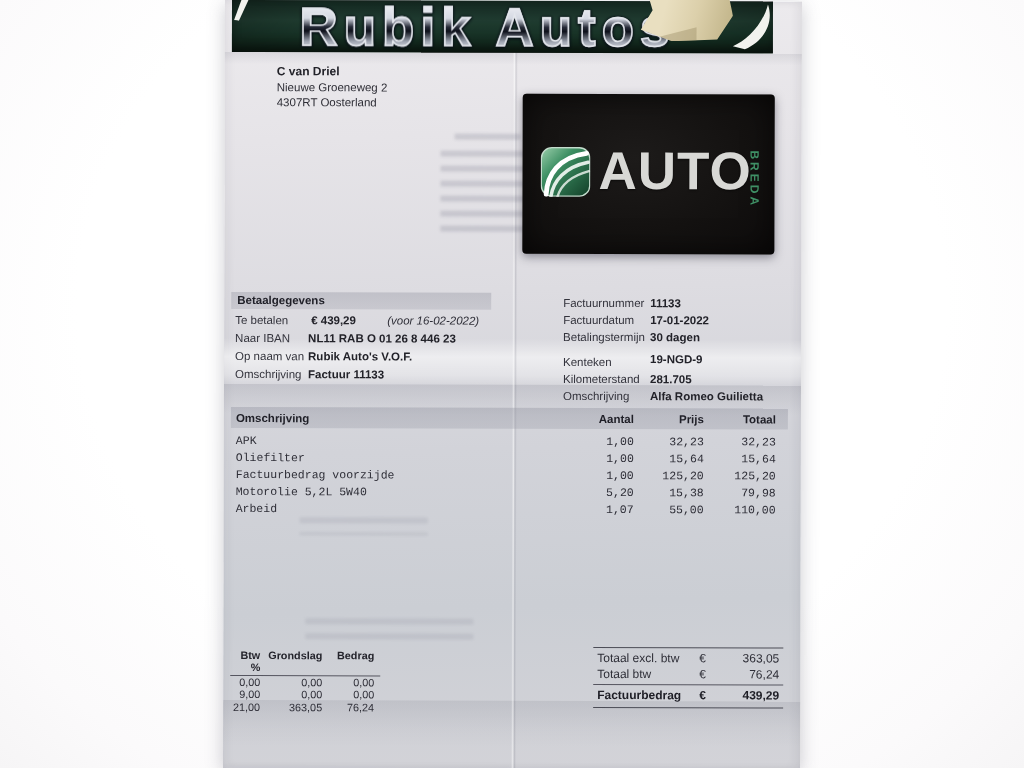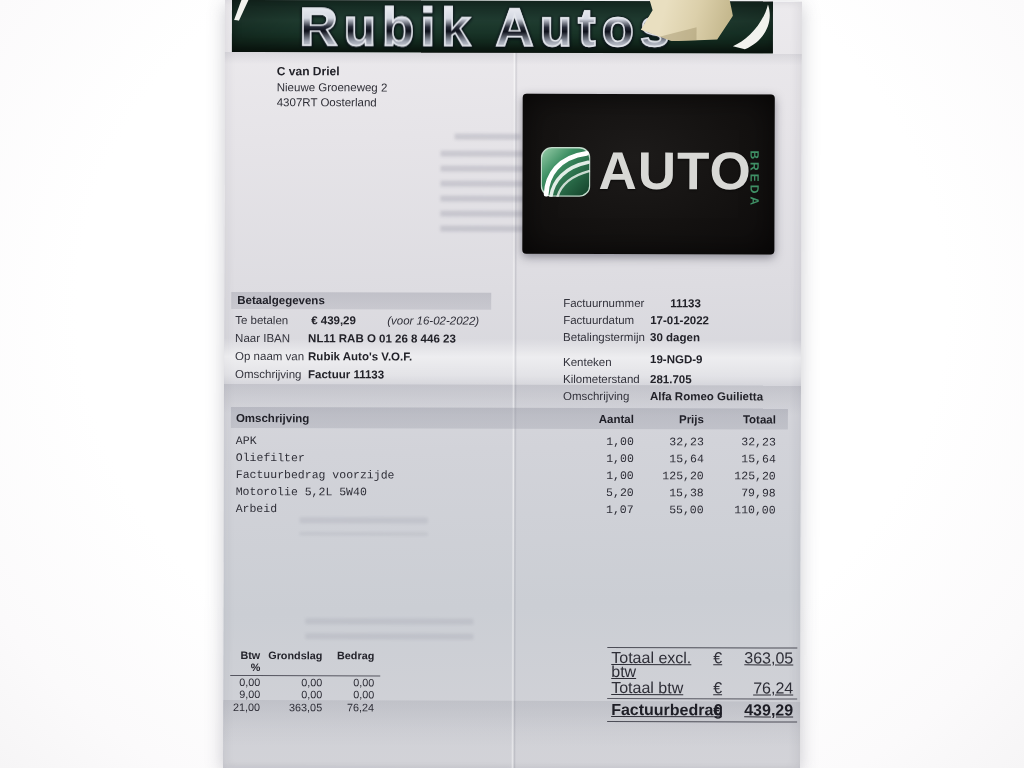--- a/index.html
+++ b/index.html
@@ -88,22 +88,22 @@
 
   
   .btw{position:absolute;left:7px;top:649px;width:150px;z-index:3;font-size:10.8px;color:#2e2e37;}
   .btw-h{display:grid;grid-template-columns:30px 62px 52px;font-weight:700;color:#24242c;
     border-bottom:1px solid #565660;padding-bottom:2px;}
   .btw-h span,.btw-r span{text-align:right;}
   .btw-r{display:grid;grid-template-columns:30px 62px 52px;line-height:12.3px;}
   .btw-r:first-of-type{margin-top:2px;}
 
   
-  .totals{position:absolute;left:384px;top:646px;width:190px;z-index:3;font-size:16px;color:#2e2e37;
-    border-top:1.5px solid #4c4d57;border-bottom:1.5px solid #4c4d57;text-decoration:underline;}
+  .totals{position:absolute;left:370px;top:646px;width:190px;z-index:3;font-size:12px;color:#2e2e37;
+    border-top:1.5px solid #4c4d57;border-bottom:1.5px solid #4c4d57;}
   .tot-row{display:grid;grid-template-columns:102px 30px 1fr;padding:1px 4px;line-height:14px;}
   .tot-row .tv{text-align:right;}
   .tot-divider{border-top:1px solid #565660;margin-top:2px;}
   .tot-bold{font-weight:700;color:#1e1e26;padding:3px 4px 4px 4px;line-height:15px;}
 </style>
 </head>
 <body>
 
 <div class="paper">
 
@@ -167,21 +167,21 @@
     <span class="lbl">Op naam van</span>
     <span class="val" style="left:73px;">Rubik Auto's V.O.F.</span>
   </div>
   <div class="row" style="top:368px;left:11px;width:470px;">
     <span class="lbl">Omschrijving</span>
     <span class="val" style="left:73px;">Factuur 11133</span>
   </div>
 
   <div class="row" style="top:296px;left:339px;width:230px;">
     <span class="lbl">Factuurnummer</span>
-    <span class="val" style="left:87px;margin-left:20px;">11133</span>
+    <span class="val" style="left:87px;">11133</span>
   </div>
   <div class="row" style="top:313px;left:339px;width:230px;">
     <span class="lbl">Factuurdatum</span>
     <span class="val" style="left:87px;">17-01-2022</span>
   </div>
   <div class="row" style="top:330px;left:339px;width:230px;">
     <span class="lbl">Betalingstermijn</span>
     <span class="val" style="left:87px;">30 dagen</span>
   </div>
   <div class="row" style="top:355px;left:339px;width:230px;">

